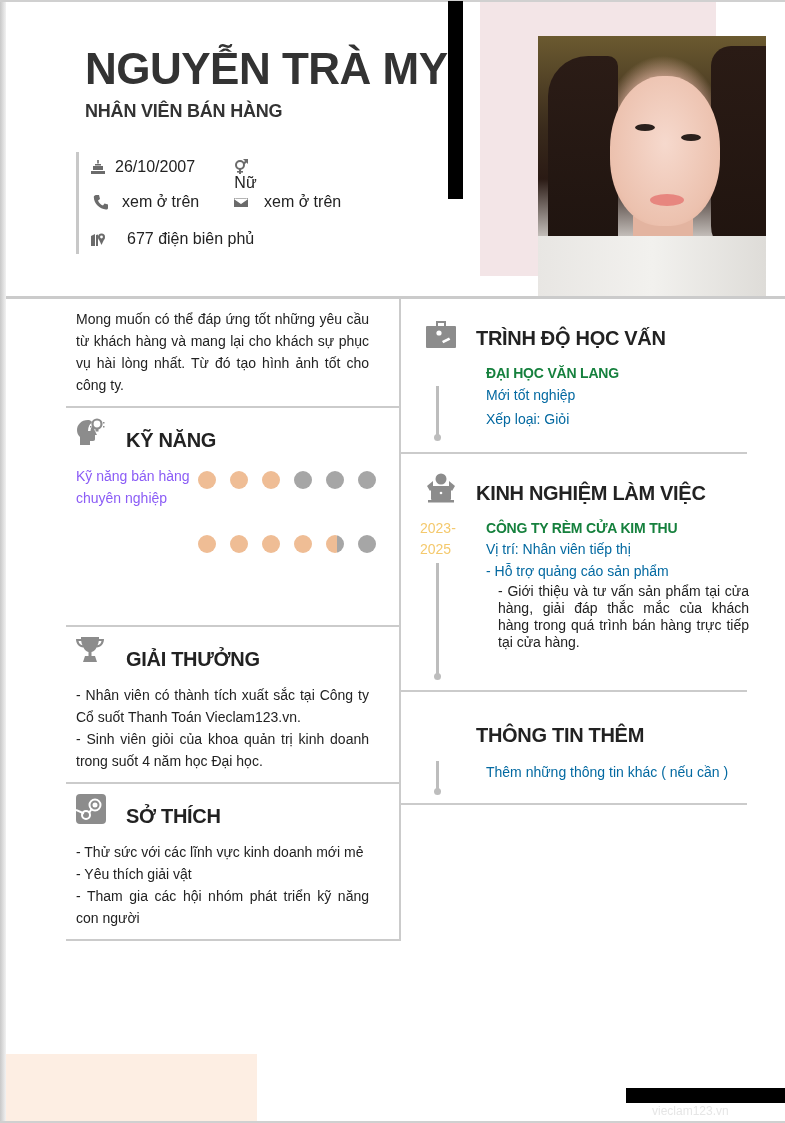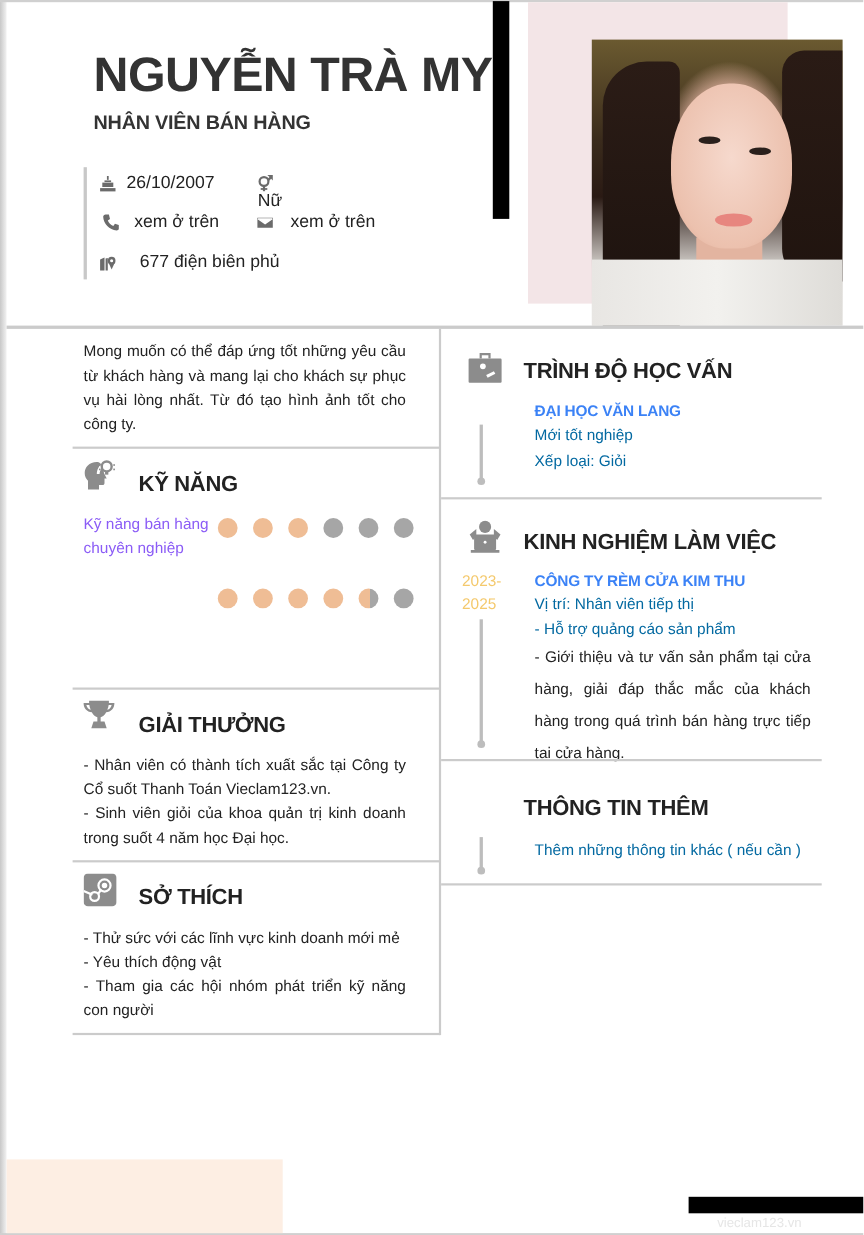--- a/index.html
+++ b/index.html
@@ -50,21 +50,21 @@
   .skill-label { position: absolute; left: 76px; width: 125px; font-size: 14px; line-height: 21.5px; color: #8b5cf6; }
   .dots { position: absolute; left: 198px; display: flex; }
   .dot { width: 18px; height: 18px; border-radius: 50%; margin-right: 14px; background: #a6a6a6; }
   .dot.on { background: #efbd95; }
   .dot.half { background: linear-gradient(to right, #efbd95 0%, #efbd95 60%, #a6a6a6 60%, #a6a6a6 100%); }
 
   
   .tl-line { position: absolute; left: 436px; width: 3px; background: #bdbdbd; }
   .tl-dot { position: absolute; left: 434px; width: 7px; height: 7px; border-radius: 50%; background: #bdbdbd; }
   .year { position: absolute; left: 420px; font-size: 14px; line-height: 21px; color: #f4c96d; }
-  .entry-title { position: absolute; left: 486px; font-size: 14px; font-weight: bold; color: #3b82f6; white-space: nowrap; letter-spacing: -0.2px; }
+  .entry-title { position: absolute; left: 486px; font-size: 14px; font-weight: bold; color: #15803d; white-space: nowrap; letter-spacing: -0.2px; }
   .entry-line { position: absolute; left: 486px; font-size: 14px; color: #0369a1; white-space: nowrap; }
 
   .peach-block { position: absolute; left: 6px; top: 1054px; width: 251px; height: 67px; background: #fdeee3; }
   .black-bar-h { position: absolute; left: 626px; top: 1088px; width: 159px; height: 15px; background: #000; }
   .watermark { position: absolute; left: 652px; top: 1104px; font-size: 12px; color: #e6e6e6; white-space: nowrap; }
 </style>
 </head>
 <body>
 
 <div class="page">
@@ -191,21 +191,21 @@
         <circle cx="19" cy="11" r="5.5" fill="none" stroke="#fff" stroke-width="2"></circle>
         <circle cx="19" cy="11" r="2.5" fill="#fff"></circle>
         <circle cx="10" cy="21" r="4" fill="none" stroke="#fff" stroke-width="2"></circle>
         <path d="M0 16 L8 19.5" stroke="#fff" stroke-width="2"></path>
         <path d="M13 19 L16 14.5" stroke="#fff" stroke-width="2"></path>
       </svg>
   </div>
   <div class="sec-title" style="left:126px; top:805px;">SỞ THÍCH</div>
   <div class="para" style="left:76px; top:841px; width:293px;">
     <div>- Thử sức với các lĩnh vực kinh doanh mới mẻ</div>
-    <div>- Yêu thích động vật</div>
+    <div>- Yêu thích giải vật</div>
     <div>- Tham gia các hội nhóm phát triển kỹ năng con người</div>
   </div>
 
   <div class="lsec-line" style="top:939px;"></div>
 
   <div class="sec-icon" style="left:425px; top:318px; width:32px; height:32px;">
     <svg viewBox="0 0 32 32">
         <path d="M11 3 L21 3 L21 8 L19 8 L19 5 L13 5 L13 8 L11 8 Z"></path>
         <rect x="1" y="8" width="30" height="22" rx="1"></rect>
         <circle cx="14" cy="15" r="2.6" fill="#fff"></circle>
@@ -232,21 +232,21 @@
       </svg>
   </div>
   <div class="sec-title" style="left:476px; top:482px;">KINH NGHIỆM LÀM VIỆC</div>
   <div class="year" style="top:518px;">2023-</div>
   <div class="year" style="top:539px;">2025</div>
   <div class="tl-line" style="top:563px; height:112px;"></div>
   <div class="tl-dot" style="top:673px;"></div>
   <div class="entry-title" style="top:520px;text-align:right;">CÔNG TY  RÈM CỬA KIM THU</div>
   <div class="entry-line" style="top:541px;">Vị trí: Nhân viên tiếp thị</div>
   <div class="entry-line" style="top:563px;">- Hỗ trợ quảng cáo sản phẩm</div>
-  <div class="para" style="left:486px; top:583px; width:251px; line-height:29px;">- Giới thiệu và tư vấn sản phẩm tại cửa hàng, giải đáp thắc mắc của khách hàng trong quá trình bán hàng trực tiếp tại cửa hàng.</div>
+  <div class="para" style="left:498px; top:583px; width:251px; line-height:17px;">- Giới thiệu và tư vấn sản phẩm tại cửa hàng, giải đáp thắc mắc của khách hàng trong quá trình bán hàng trực tiếp tại cửa hàng.</div>
 
   <div class="rsec-line" style="top:690px;"></div>
 
   <div class="sec-title" style="left:476px; top:724px;">THÔNG TIN THÊM</div>
   <div class="tl-line" style="top:761px; height:30px;"></div>
   <div class="tl-dot" style="top:788px;"></div>
   <div class="entry-line" style="top:764px;">Thêm những thông tin khác ( nếu cần )</div>
 
   <div class="rsec-line" style="top:803px;"></div>
 

